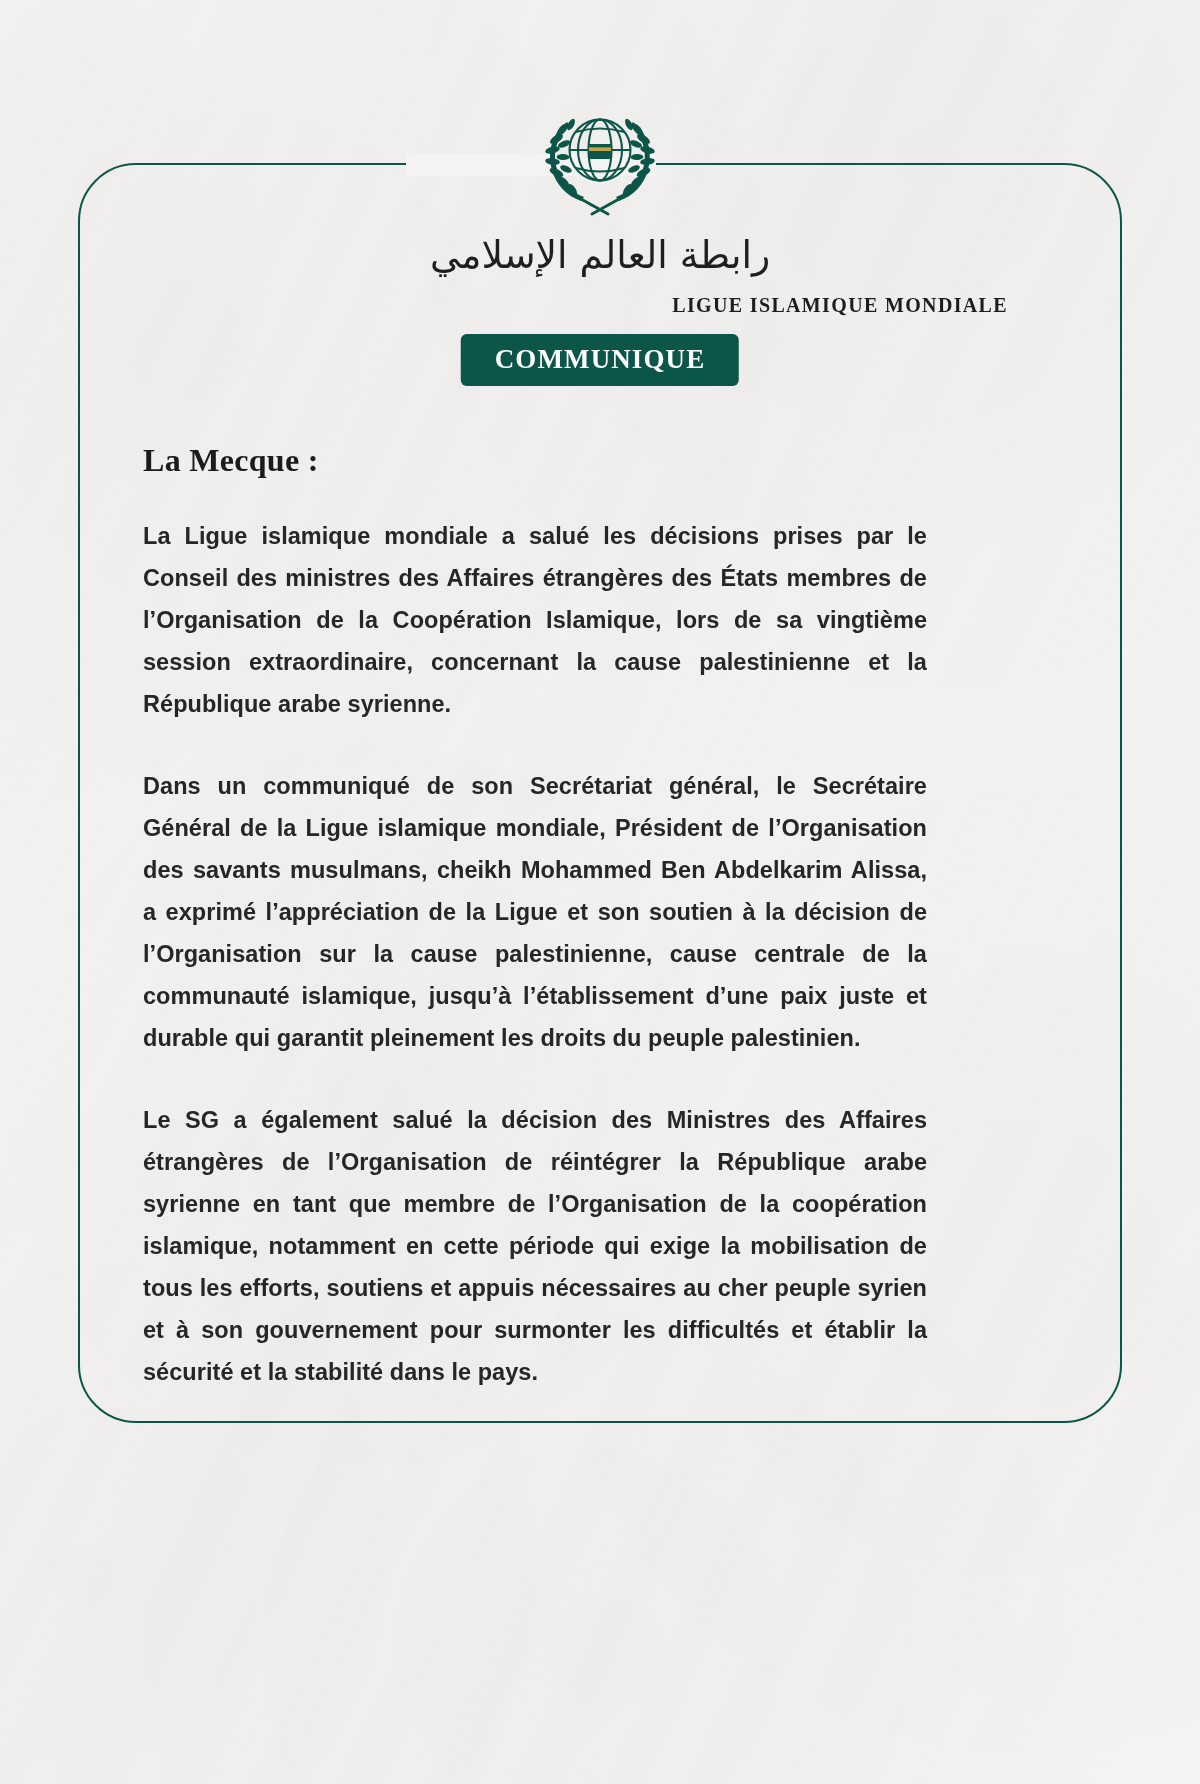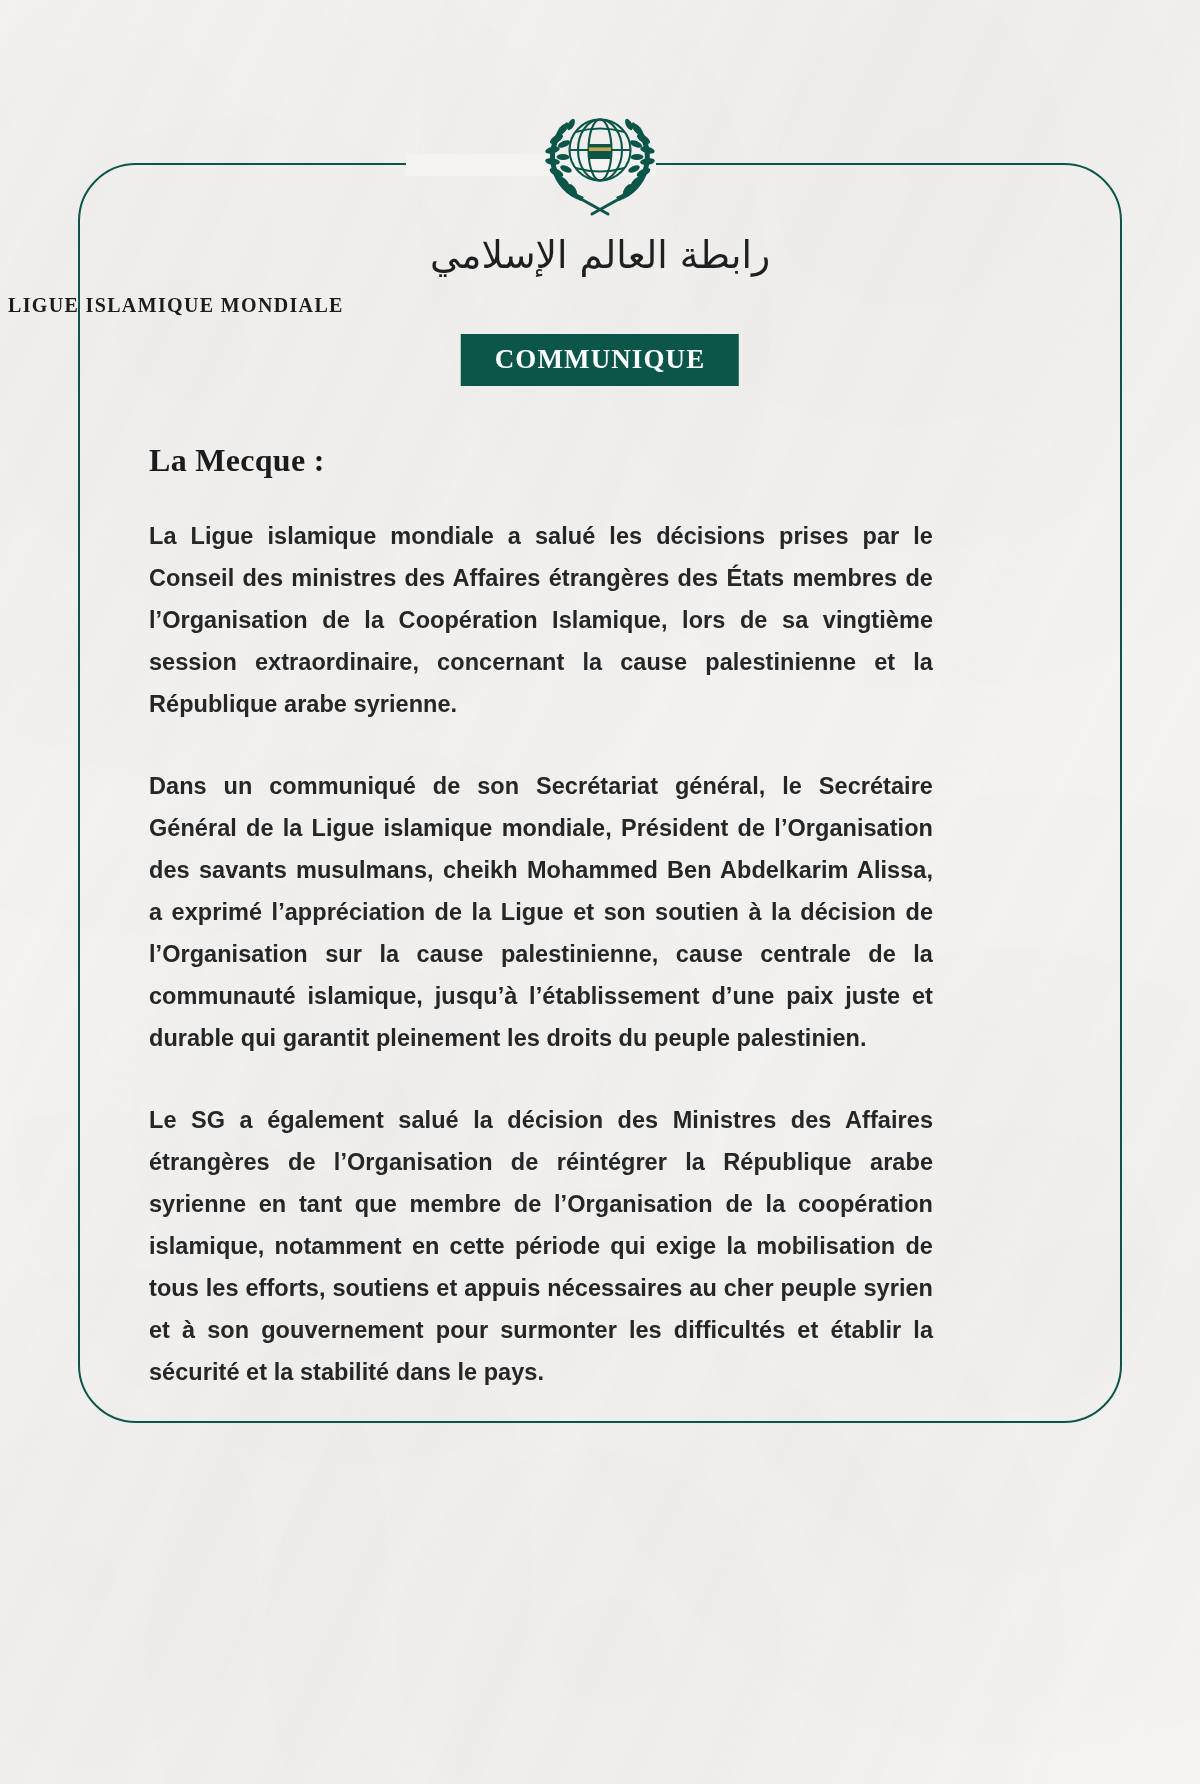--- a/index.html
+++ b/index.html
@@ -83,49 +83,49 @@
     height: 62px;
     text-align: center;
   }
   .arabic-wordmark svg { display: block; margin: 0 auto; }
 
   .latin-wordmark {
     position: absolute;
     left: 0;
     top: 294px;
     width: 1008px;
-    text-align: left;
+    text-align: right;
     font-family: "Liberation Serif", "DejaVu Serif", serif;
     font-weight: bold;
     font-size: 20px;
     letter-spacing: 1.35px;
     color: #1d1d1d;
-    padding-left: 8px;
   }
 
   .badge {
     position: absolute;
     left: 50%;
     top: 334px;
     transform: translateX(-50%);
     background: #0c5649;
     color: #ffffff;
     font-family: "Liberation Serif", "DejaVu Serif", serif;
     font-weight: bold;
     font-size: 27px;
     letter-spacing: 1.1px;
     padding: 12px 34px 13px 34px;
     line-height: 1;
     white-space: nowrap;
+    border-radius: 6px;
   }
 
   
   .content {
     position: absolute;
-    left: 149px;
+    left: 143px;
     top: 442px;
     width: 784px;
   }
 
   .dateline {
     font-family: "Liberation Serif", "DejaVu Serif", serif;
     font-weight: bold;
     font-size: 32px;
     color: #1b1b1b;
     margin: 0 0 36px 0;

